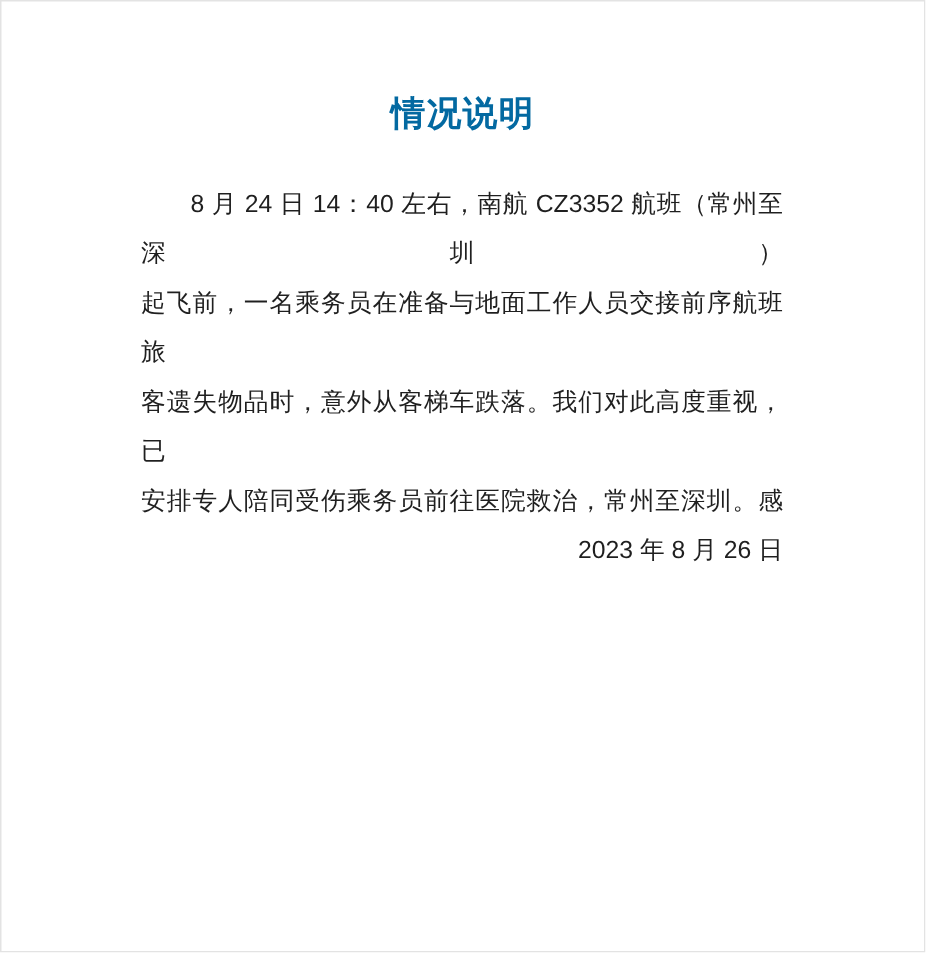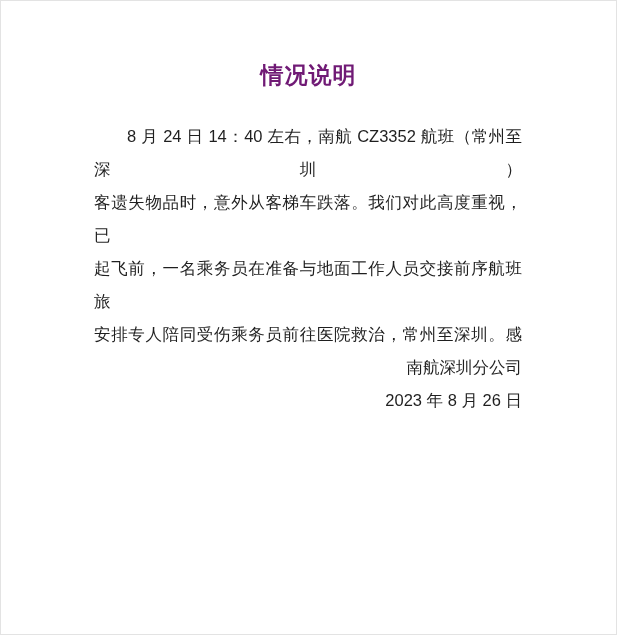--- a/index.html
+++ b/index.html
@@ -21,21 +21,21 @@
     color: #1f1f1f;
   }
 
   .doc-title {
     margin-top: 58px;
     text-align: center;
     font-size: 23px;
     line-height: 32px;
     font-weight: bold;
     letter-spacing: 1px;
-    color: #701a75;
+    color: #0369a1;
   }
 
   .doc-body {
     margin: 29px 94px 0 93px; 
     font-size: 16.5px;
     line-height: 33px;
     font-weight: 500;
   }
 
   .doc-line {
@@ -65,22 +65,21 @@
 </style>
 </head>
 <body>
 
 <div class="page">
 
   <h1 class="doc-title">情况说明</h1>
 
   <div class="doc-body">
     <div class="doc-line indent fill">8 月 24 日 14：40 左右，南航 CZ3352 航班（常州至深圳）</div>
+    <div class="doc-line fill">起飞前，一名乘务员在准备与地面工作人员交接前序航班旅</div>
     <div class="doc-line fill">客遗失物品时，意外从客梯车跌落。我们对此高度重视，已</div>
-    <div class="doc-line fill">起飞前，一名乘务员在准备与地面工作人员交接前序航班旅</div>
     <div class="doc-line fill">安排专人陪同受伤乘务员前往医院救治，常州至深圳。感</div>
   </div>
 
-  <div class="doc-signature">南航深圳分公司</div>
 
   <div class="doc-date">2023 年 8 月 26 日</div>
 
 </div>
 
 </body></html>

